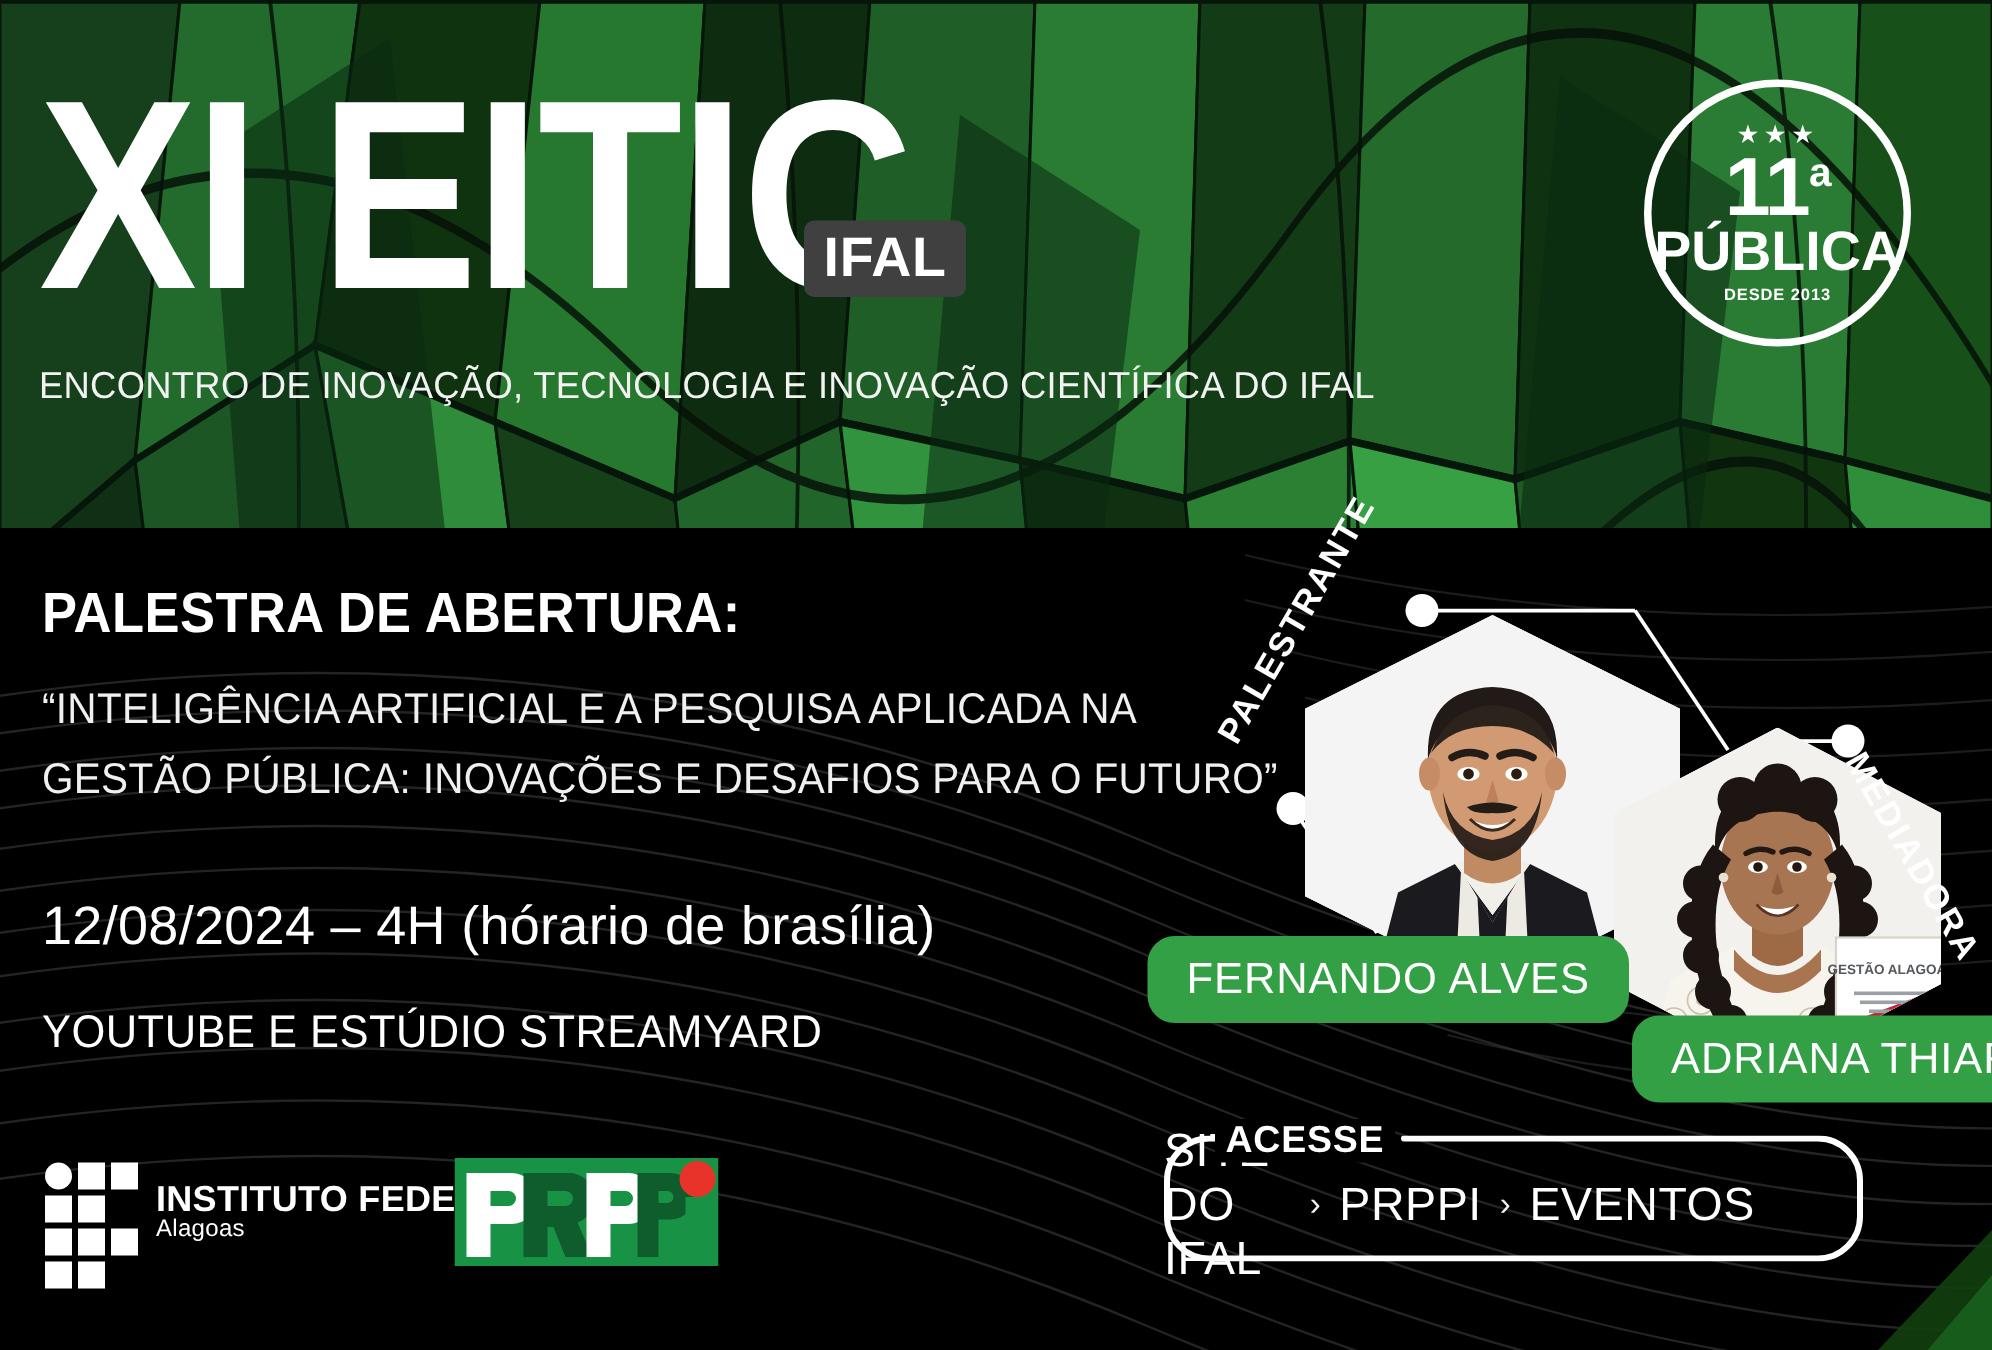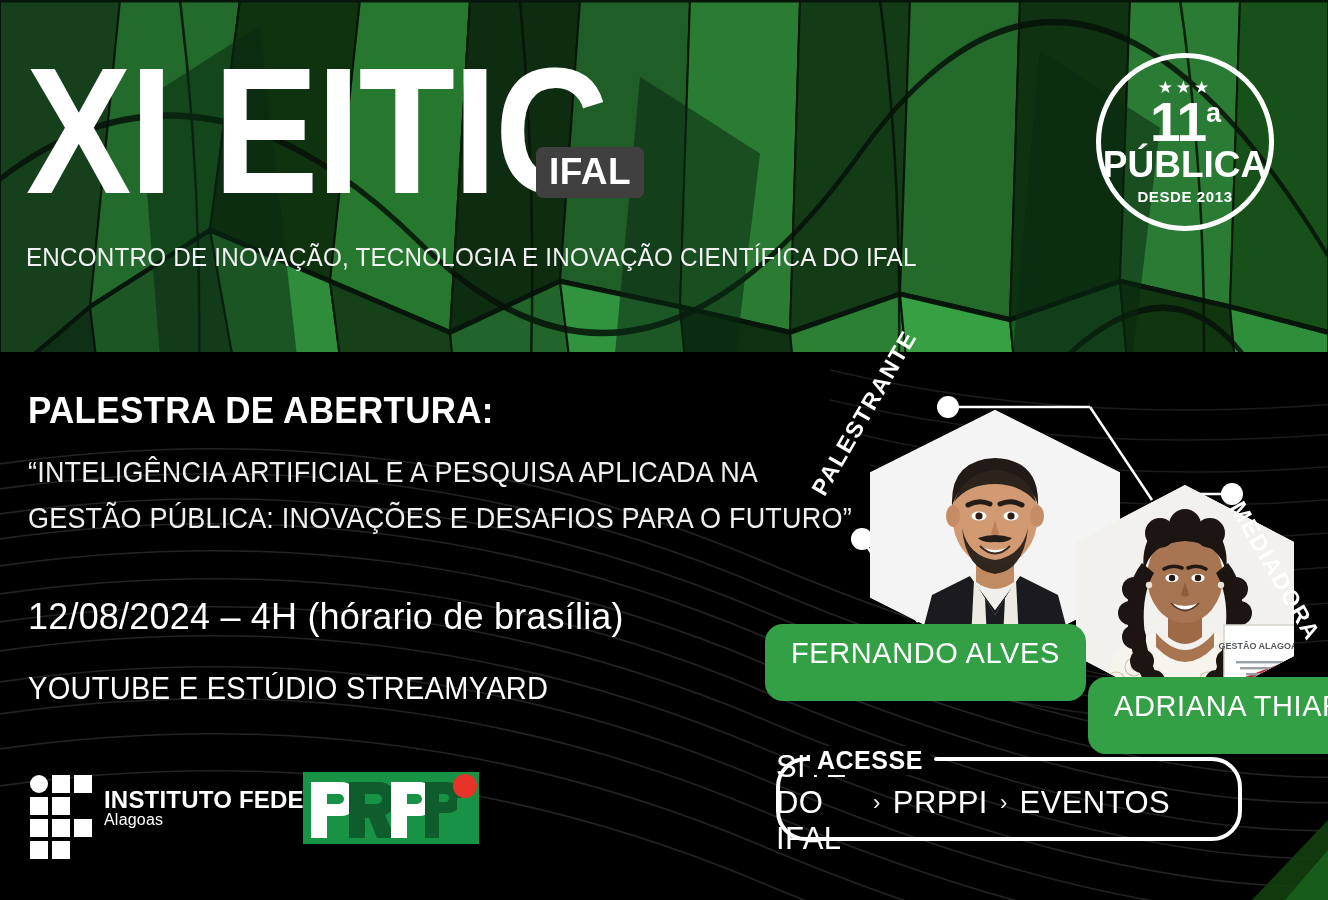--- a/index.html
+++ b/index.html
@@ -79,21 +79,21 @@
   .edition-stars { font-size:17px; letter-spacing:3px; line-height:1; margin-bottom:1px; }
   .edition-num {
     font-weight:bold; font-size:55px; line-height:0.92;
     letter-spacing:-1px;
   }
   .edition-num sup { font-size:27px; vertical-align:super; line-height:0; }
   .edition-word {
     font-weight:bold; font-size:37px; line-height:1; letter-spacing:0px;
     margin-top:-1px;
   }
-  .edition-since { font-size:15px; letter-spacing:0.6px; margin-top:5px; font-weight:600; }
+  .edition-since { font-size:11px; letter-spacing:0.6px; margin-top:5px; font-weight:600; }
 
   
   .lecture-label {
     position:absolute; left:28px; top:388px;
     color:#fff; font-weight:bold; font-size:35px; letter-spacing:0.3px;
     transform:scaleY(1.08); transform-origin:left top;
   }
   .lecture-title {
     position:absolute; left:28px; top:450px;
     color:#f0f0f0; font-size:27px; line-height:1.62;
@@ -135,21 +135,21 @@
     color:#fff; font-weight:bold; font-size:23px;
     letter-spacing:1.6px; white-space:nowrap;
   }
   .name-pill {
     position:absolute;
     background:#34A046;
     border-radius:18px;
     color:#fff;
     font-size:29px; font-weight:500;
     letter-spacing:0.6px;
-    padding:13px 26px 31px 26px;
+    padding:13px 26px 12px 26px;
     white-space:nowrap;
     z-index:6;
     text-align:right;
   }
 
   
   .access-box {
     position:absolute; left:776px; top:757px;
     width:394px; height:84px;
   }

